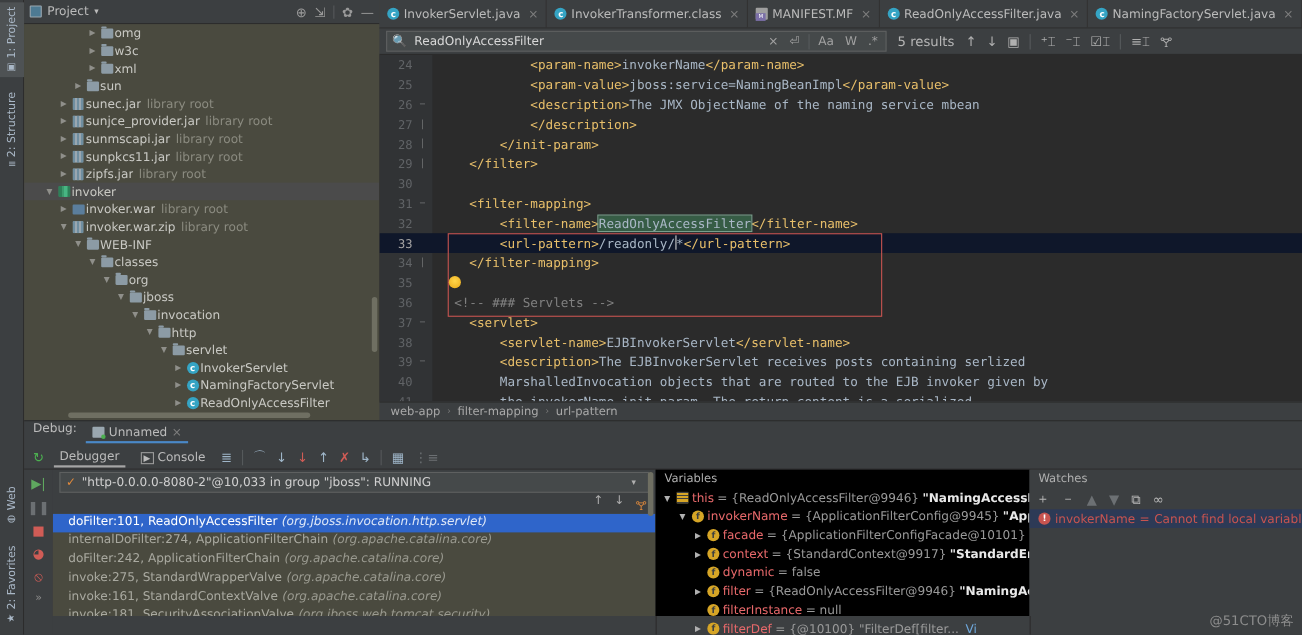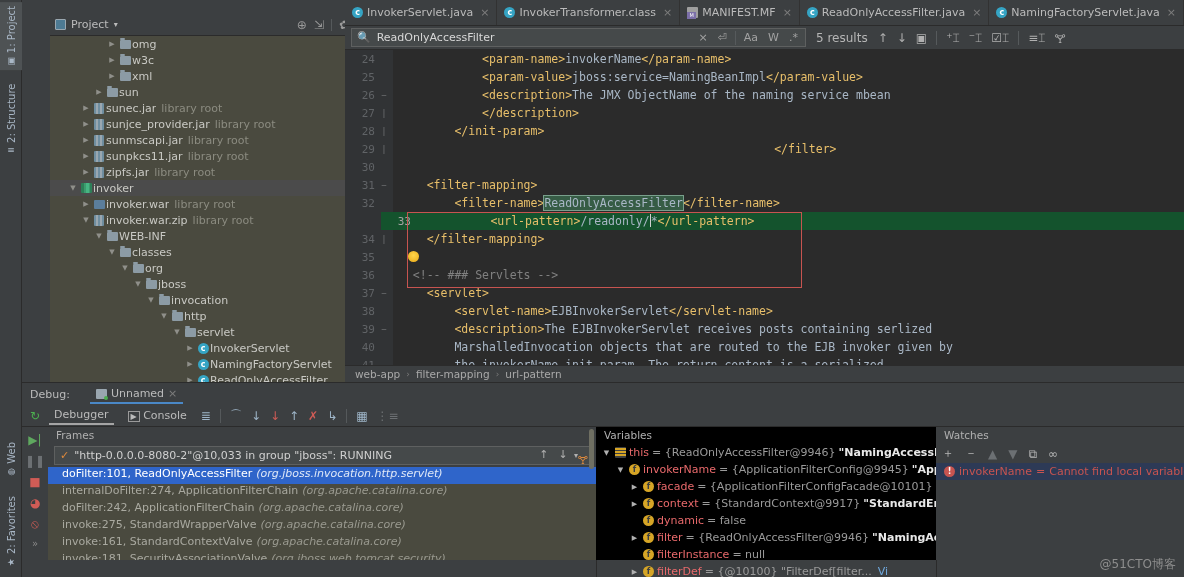--- a/index.html
+++ b/index.html
@@ -24,23 +24,22 @@
     transform: rotate(180deg);
     font-size: 10px; color: #a9b7c6;
     white-space: nowrap; padding: 4px 0;
     display: flex; align-items: center; gap: 3px;
   }
   .vtab.sel { background: #4e5254; }
   .vicon { font-size: 9px; transform: rotate(90deg); display:inline-block; }
 
   
   .project-panel {
-    position: absolute; left: 22px; top: 14px; width: 323px; height: 382px;
+    position: absolute; left: 22px; top: 0; width: 323px; height: 382px;
     background: #4a4a3f;
-    margin-left: 28px;
   }
   .project-head {
     height: 22px; background: #3c3f41; display: flex; align-items: center;
     padding: 0 5px; gap: 5px; border-bottom: 1px solid #2b2b2b;
   }
   .proj-title { font-size: 11px; color: #bbbbbb; }
   .proj-icons { margin-left: auto; display: flex; align-items: center; gap: 7px; color:#9a9a9a; font-size:12px;}
   .sq-icon {
     width: 11px; height: 11px; border: 1.5px solid #9aa7b0; background: #4d7a93;
     display:inline-block; border-radius:1px;
@@ -126,41 +125,41 @@
     position: absolute; left: 0; width: 30px; text-align: right;
     color: #606366; font-family: "DejaVu Sans Mono", monospace; font-size: 11px;
   }
   .lnum.cur { color: #a4a3a3; }
   .fold { position:absolute; left: 34px; width: 10px; text-align:center; color:#6d6f71; font-size: 9px;}
   .codetext { padding-left: 6px; }
   .tag { color: #e8bf6a; }
   .txt { color: #a9b7c6; }
   .cmt { color: #808080; }
   .hl-sel { background: #365c45; color:#a9b7c6; outline:1px solid #799f8c; }
-  .curline { background: #14532d; margin-left: 36px; }
+  .curline { background: #0f172a; }
   .errbox {
     position: absolute; left: 62px; top: 162px; width: 395px; height: 76px;
     border: 1px solid #c75450; pointer-events: none;
   }
   .bulb { position:absolute; left:63px; top:201px; width:11px;height:11px;border-radius:50%;
     background: radial-gradient(circle at 50% 40%, #ffd54a, #e8a817); }
   .cursor { display:inline-block; width:1px; height:13px; background:#d0d0d0; vertical-align:-2px;}
   .breadcrumbs {
     position: absolute; left: 345px; top: 365px; width: 839px; height: 17px;
     background: #3c3f41; display: flex; align-items: center; gap: 6px; padding: 0 10px;
     font-size: 10.5px; color: #a9a9a9; border-top:1px solid #2b2b2b;
   }
   .crumb-sep { color: #7a7a7a; font-size: 9px; }
 
   
   .debugpanel {
     position: absolute; left: 22px; top: 382px; width: 1162px; height: 195px;
     background: #3c3f41; border-top: 1px solid #2b2b2b;
   }
-  .dbg-head { height: 22px; display: flex; align-items: center; padding: 0 8px; gap: 20px; }
+  .dbg-head { height: 22px; display: flex; align-items: flex-start; padding: 0 8px; gap: 8px; }
   .dbg-head .lab { font-size: 11px; color: #bbbbbb; }
   .dbg-tab {
     display:flex;align-items:center;gap:4px;font-size:11px;color:#bbb;
     border-bottom: 2px solid #4a88c7; padding: 3px 6px 2px;
   }
   .runicon { width:11px;height:10px;background:#9aa7b0;border-radius:1px;position:relative;}
   .runicon:after{content:"";position:absolute;right:-1px;bottom:-1px;width:4px;height:4px;border-radius:50%;background:#4caf50;}
   .dbg-toolbar {
     height: 22px; display: flex; align-items: center; gap: 9px; padding: 0 8px;
     border-bottom: 1px solid #2b2b2b;
@@ -516,21 +515,21 @@
   </div>
 
   <div class="editor">
     <div class="gutter"></div>
     <div id="code">
         <div class="cline" style="position: relative;"><span class="lnum">24</span><span class="codetext" style="margin-left:48px"><span class="tag">            &lt;param-name&gt;</span><span class="txt">invokerName</span><span class="tag">&lt;/param-name&gt;</span></span></div>
         <div class="cline" style="position: relative;"><span class="lnum">25</span><span class="codetext" style="margin-left:48px"><span class="tag">            &lt;param-value&gt;</span><span class="txt">jboss:service=NamingBeanImpl</span><span class="tag">&lt;/param-value&gt;</span></span></div>
         <div class="cline" style="position: relative;"><span class="lnum">26</span><span class="fold">−</span><span class="codetext" style="margin-left:48px"><span class="tag">            &lt;description&gt;</span><span class="txt">The JMX ObjectName of the naming service mbean</span></span></div>
         <div class="cline" style="position: relative;"><span class="lnum">27</span><span class="fold">|</span><span class="codetext" style="margin-left:48px"><span class="tag">            &lt;/description&gt;</span></span></div>
         <div class="cline" style="position: relative;"><span class="lnum">28</span><span class="fold">|</span><span class="codetext" style="margin-left:48px"><span class="tag">        &lt;/init-param&gt;</span></span></div>
-        <div class="cline" style="position: relative; justify-content: center;"><span class="lnum">29</span><span class="fold">|</span><span class="codetext" style="margin-left:48px"><span class="tag">    &lt;/filter&gt;</span></span></div>
+        <div class="cline" style="position: relative;"><span class="lnum">29</span><span class="fold">|</span><span class="codetext" style="margin-left:48px"><span class="tag">    &lt;/filter&gt;</span></span></div>
         <div class="cline" style="position: relative;"><span class="lnum">30</span><span class="codetext" style="margin-left:48px"></span></div>
         <div class="cline" style="position: relative;"><span class="lnum">31</span><span class="fold">−</span><span class="codetext" style="margin-left:48px"><span class="tag">    &lt;filter-mapping&gt;</span></span></div>
         <div class="cline" style="position: relative;"><span class="lnum">32</span><span class="codetext" style="margin-left:48px"><span class="tag">        &lt;filter-name&gt;</span><span class="hl-sel">ReadOnlyAccessFilter</span><span class="tag">&lt;/filter-name&gt;</span></span></div>
         <div class="cline curline" style="position: relative;"><span class="lnum cur">33</span><span class="codetext" style="margin-left:48px"><span class="tag">        &lt;url-pattern&gt;</span><span class="txt">/readonly/</span><span class="cursor"></span><span class="txt">*</span><span class="tag">&lt;/url-pattern&gt;</span></span></div>
         <div class="cline" style="position: relative;"><span class="lnum">34</span><span class="fold">|</span><span class="codetext" style="margin-left:48px"><span class="tag">    &lt;/filter-mapping&gt;</span></span></div>
         <div class="cline" style="position: relative;"><span class="lnum">35</span><span class="codetext" style="margin-left:48px"></span></div>
         <div class="cline" style="position: relative;"><span class="lnum">36</span><span class="codetext" style="margin-left:48px"><span class="cmt">  &lt;!-- ### Servlets --&gt;</span></span></div>
         <div class="cline" style="position: relative;"><span class="lnum">37</span><span class="fold">−</span><span class="codetext" style="margin-left:48px"><span class="tag">    &lt;servlet&gt;</span></span></div>
         <div class="cline" style="position: relative;"><span class="lnum">38</span><span class="codetext" style="margin-left:48px"><span class="tag">        &lt;servlet-name&gt;</span><span class="txt">EJBInvokerServlet</span><span class="tag">&lt;/servlet-name&gt;</span></span></div>
         <div class="cline" style="position: relative;"><span class="lnum">39</span><span class="fold">−</span><span class="codetext" style="margin-left:48px"><span class="tag">        &lt;description&gt;</span><span class="txt">The EJBInvokerServlet receives posts containing serlized</span></span></div>
@@ -581,21 +580,20 @@
     <div class="dbg-strip">
       <span class="si" style="color:#5fa85f">▶|</span>
       <span class="si" style="color:#6c7073">❚❚</span>
       <span class="si" style="color:#d05c56">■</span>
       <span class="si" style="color:#d05c56">◕</span>
       <span class="si" style="color:#d05c56">⦸</span>
       <span class="si" style="color:#8a8a8a;font-size:10px">»</span>
     </div>
 
     <div class="frames-pane">
-      <div class="pane-title">Frames</div>
       <div class="thread-combo">
         <span class="tick">✓</span>
         <span>"http-0.0.0.0-8080-2"@10,033 in group "jboss": RUNNING</span>
         <span class="fnav">
           <span style="font-size:8px;">▾</span>
         </span>
       </div>
       <div style="position:absolute;right:8px;top:21px;display:flex;gap:10px;color:#b0b0b0;font-size:11px;">
         <span>↑</span>
         <span>↓</span>

